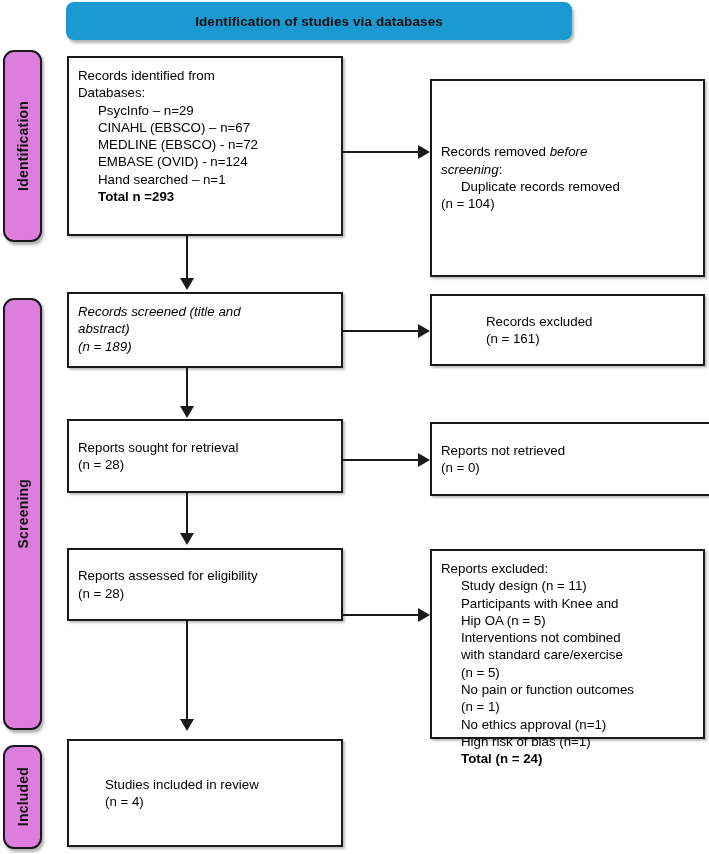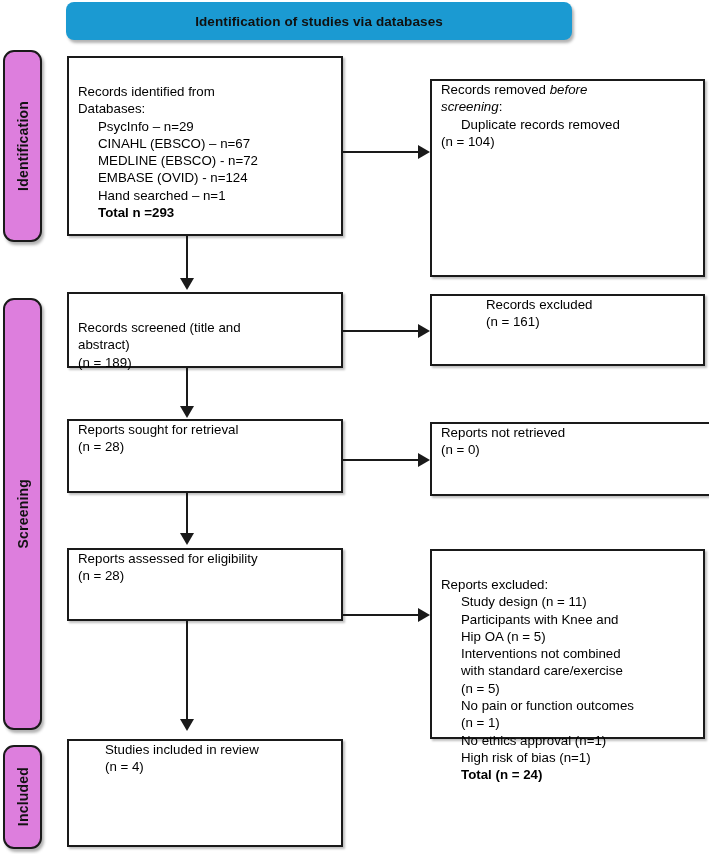--- a/index.html
+++ b/index.html
@@ -66,39 +66,40 @@
   #stage-screening     { top: 298px; height: 428px; }
   #stage-included      { top: 745px; height: 100px; }
 
   
   .box {
     position: absolute;
     background: #ffffff;
     border: 2px solid #1a1a1a;
     box-sizing: border-box;
     display: flex;
+    align-items: center;
     box-shadow: 2px 2px 2px rgba(0,0,0,0.25);
   }
   .box .txt {
     padding: 0 9px;
     font-size: 13.3px;
     line-height: 1.30;
     color: #000000;
     white-space: pre-wrap;
   }
   .box.topalign { align-items: flex-start; }
-  .box.topalign .txt { padding-top: 25px; }
+  .box.topalign .txt { padding-top: 9px; }
 
   .indent { display: inline-block; width: 20px; }
   .ital { font-style: italic; }
   .bold { font-weight: bold; }
 
   
   #box-identified   { left: 67px; top: 56px;  width: 276px; height: 180px; }
-  #box-screened     { left: 67px; top: 292px; width: 276px; height: 76px;  }
+  #box-screened     { left: 67px; top: 292px; width: 276px; height: 76px; font-style: italic;  }
   #box-sought       { left: 67px; top: 419px; width: 276px; height: 74px;  }
   #box-assessed     { left: 67px; top: 548px; width: 276px; height: 73px;  }
   #box-included     { left: 67px; top: 739px; width: 276px; height: 108px; padding-left: 27px; }
 
   
   #box-removed      { left: 430px; top: 79px;  width: 275px; height: 198px; }
   #box-rec-excluded { left: 430px; top: 294px; width: 275px; height: 72px; padding-left: 45px;  }
   #box-not-retrieved{ left: 430px; top: 422px; width: 305px; height: 74px;  }
   #box-rep-excluded { left: 430px; top: 549px; width: 275px; height: 190px; }
 

